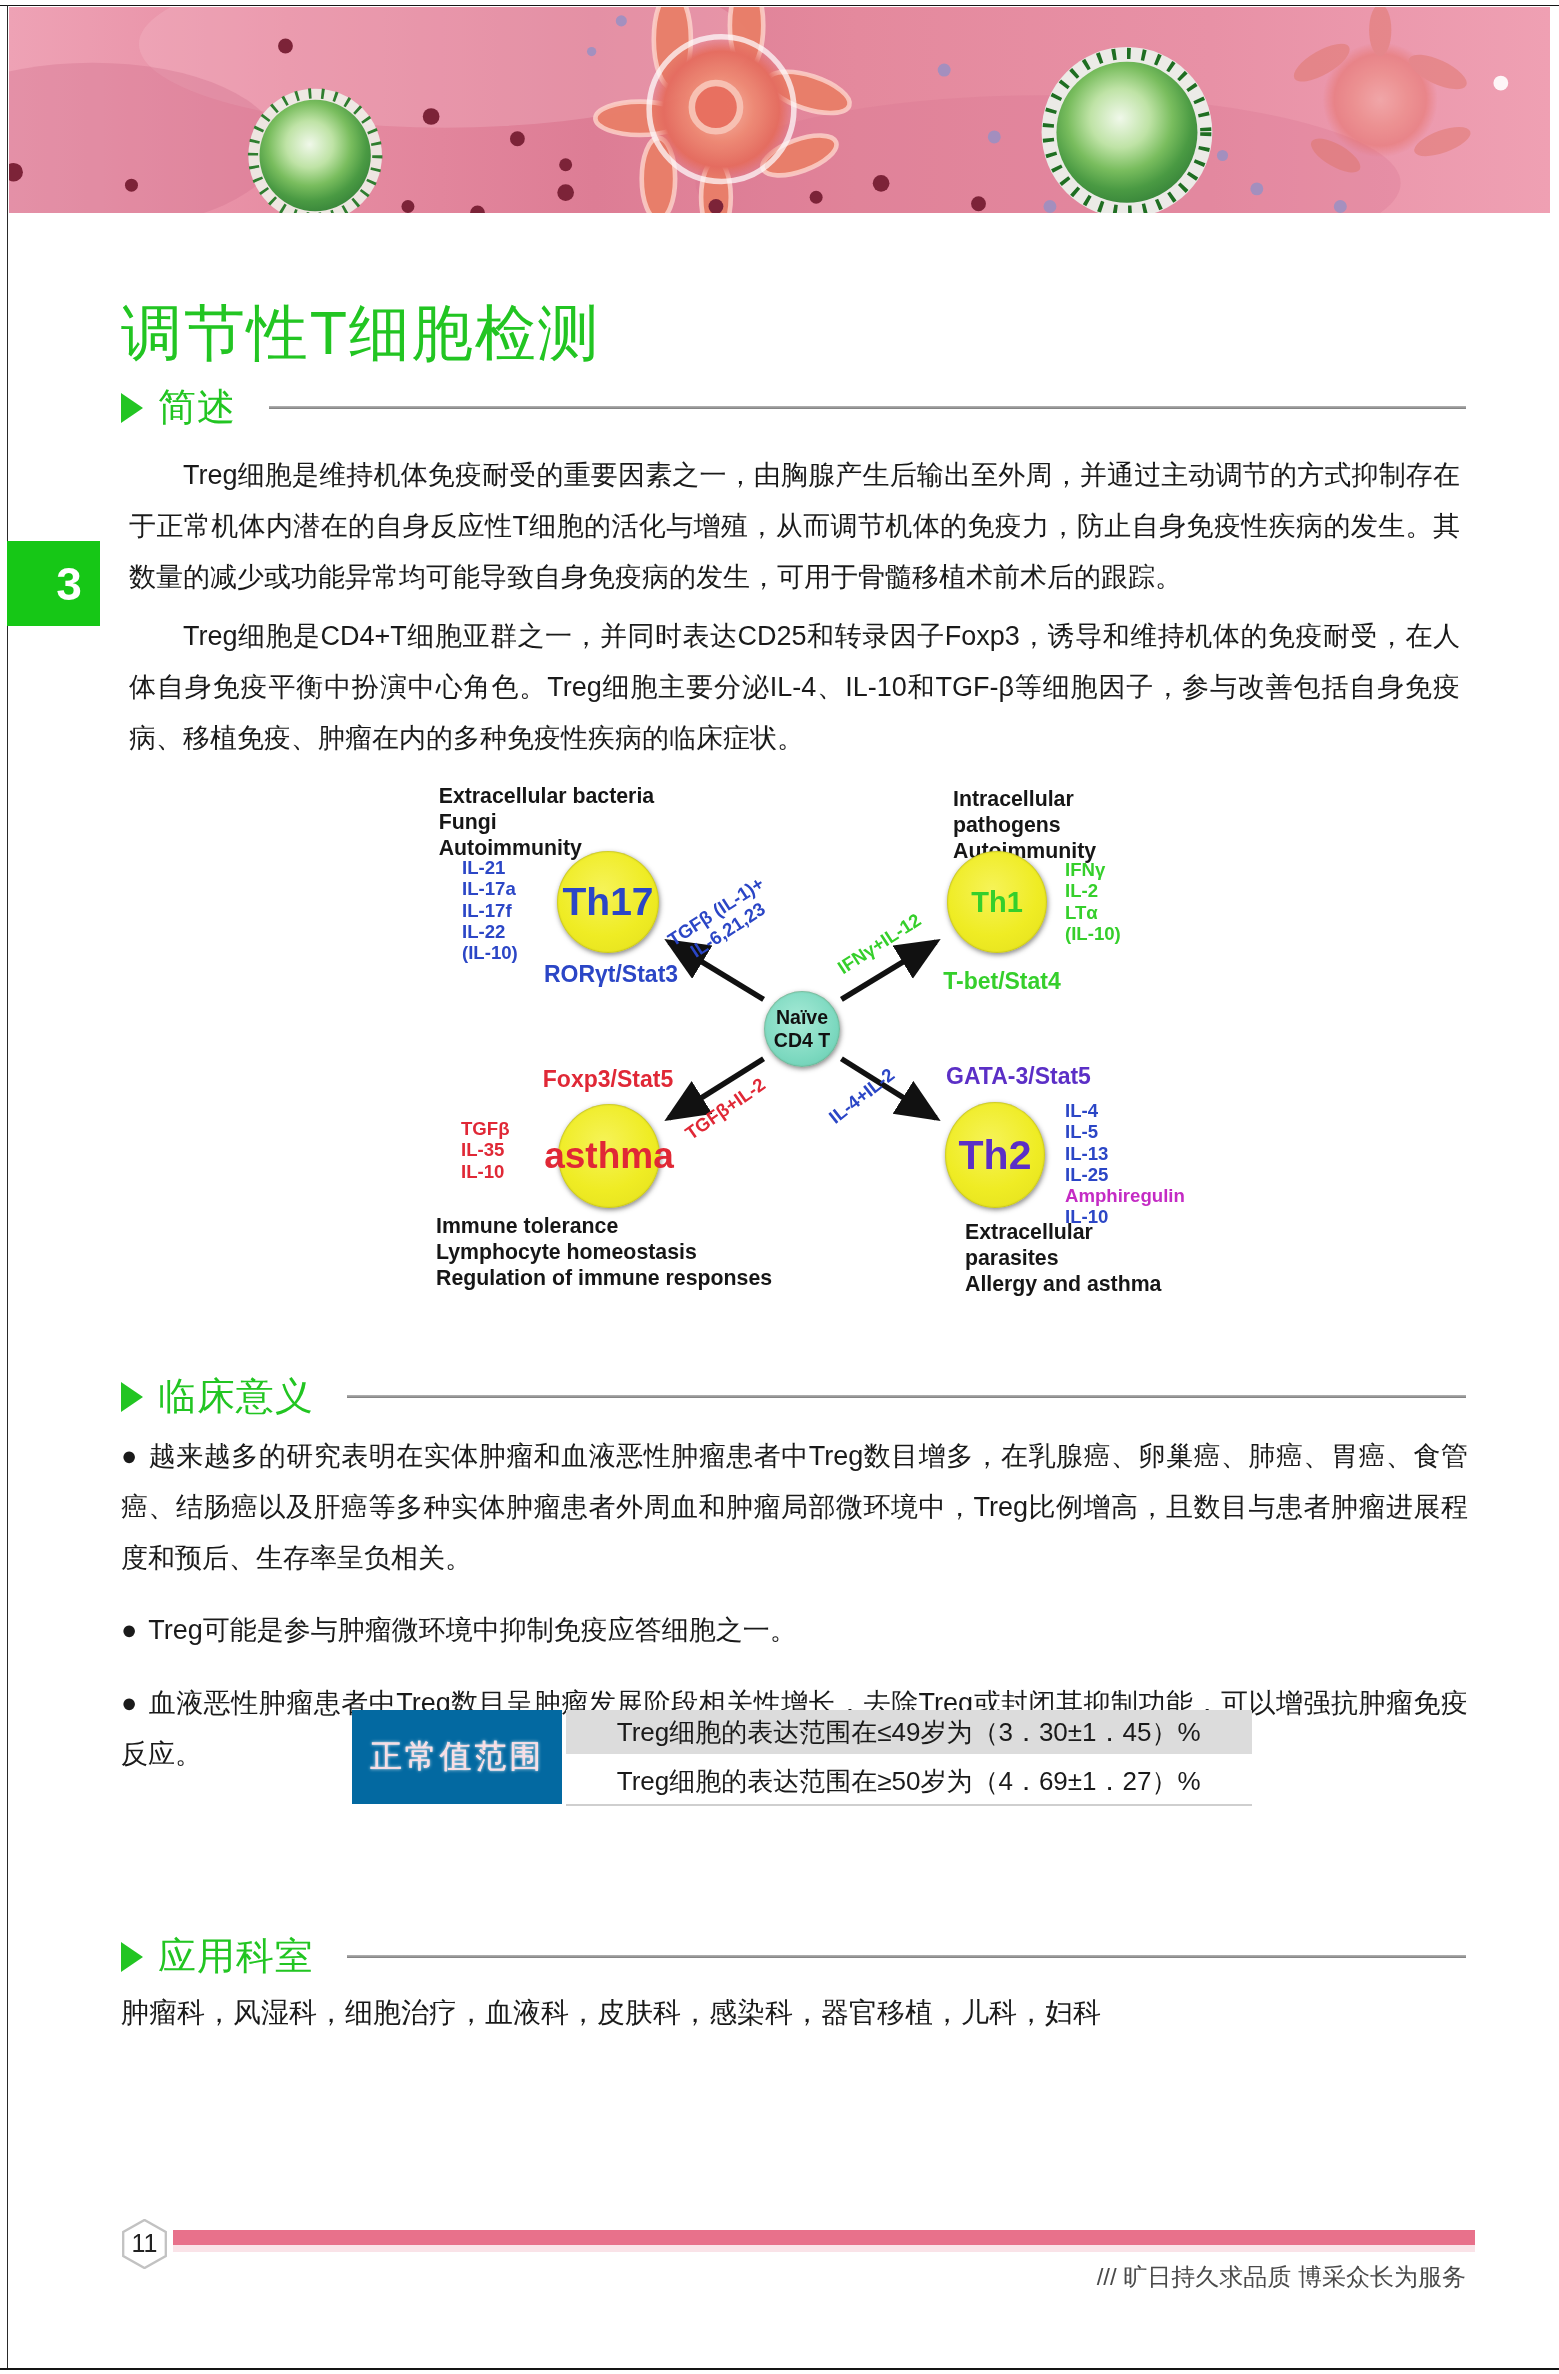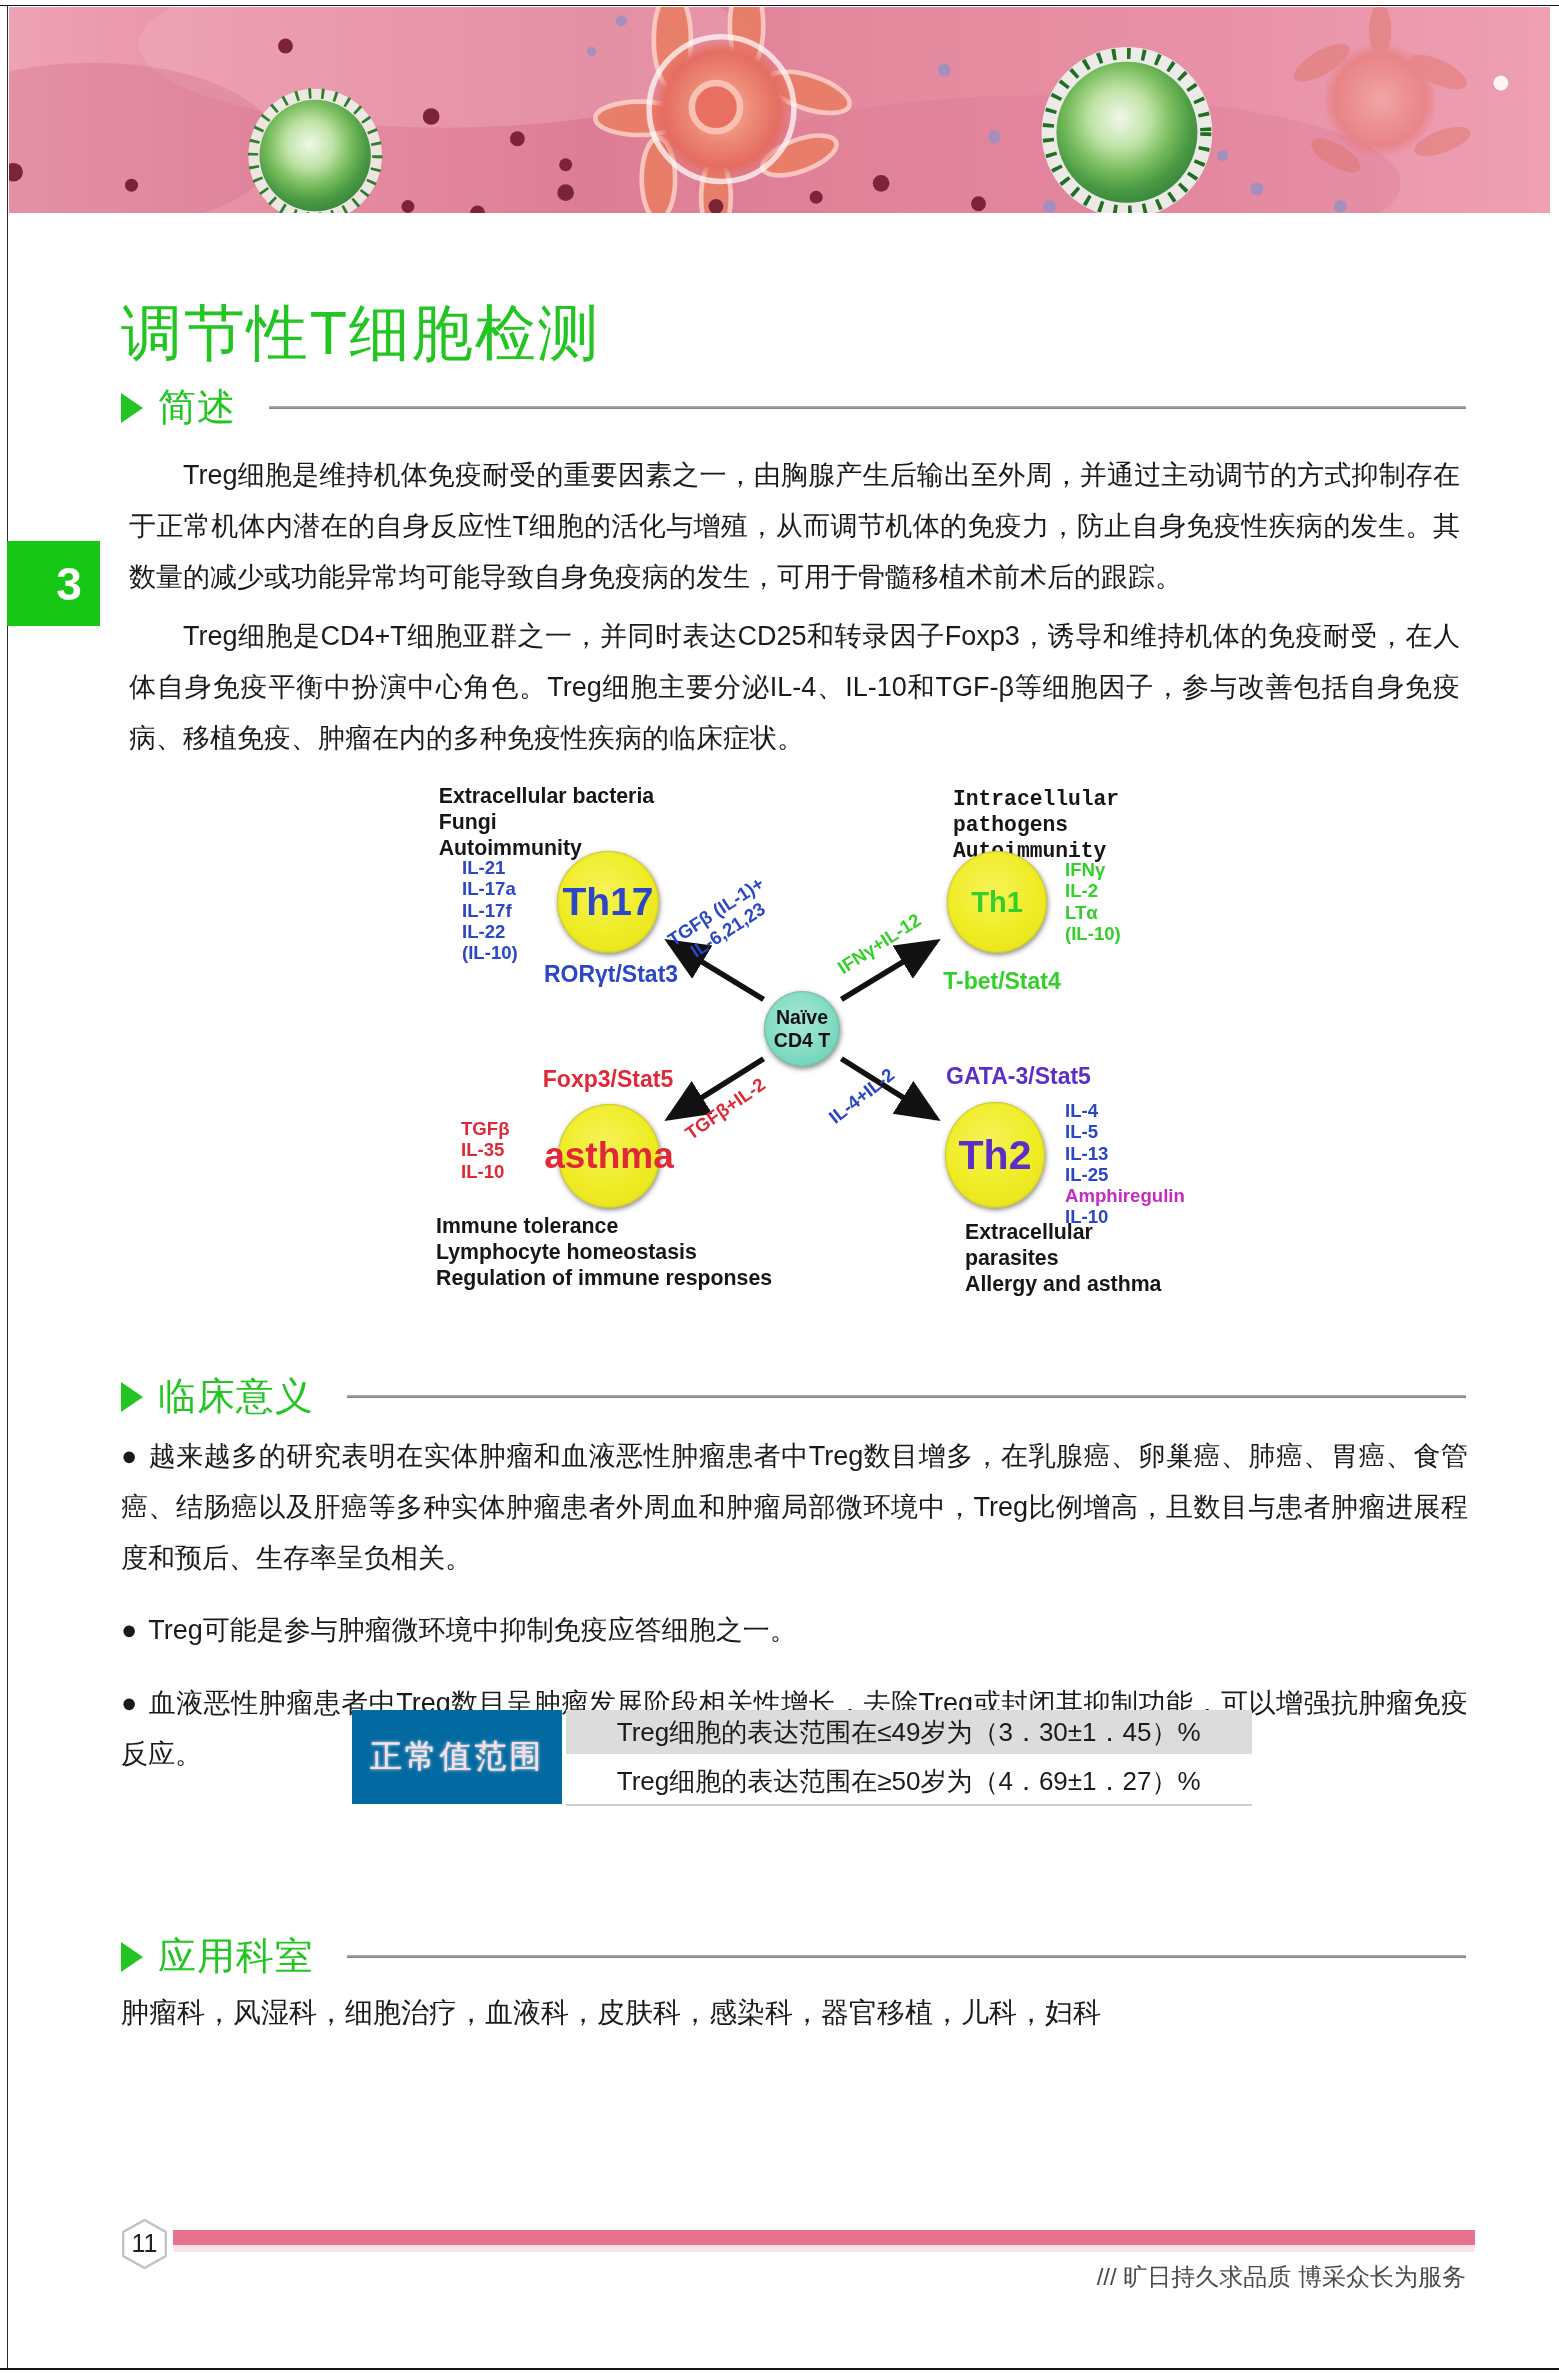--- a/index.html
+++ b/index.html
@@ -227,21 +227,21 @@
     </div>
     <div class="cell" style="left:135px;top:74px;width:102px;height:102px;">
       <span class="c-blue" style="font-size:39px;">Th17</span>
     </div>
     <div class="fig-abs tf c-blue" style="left:96px;top:184px;width:186px;">RORγt/Stat3</div>
     <div class="arrow-label c-blue" style="left:226px;top:122px;width:148px;transform:rotate(-33deg);">
       <span style="display:block;">TGFβ (IL-1)+</span>
       <span style="display:block;">IL-6,21,23</span>
     </div>
 
-    <div class="fig-abs ctx" style="left:531px;top:9.3px;font-family:Liberation Mono, monospace;">
+    <div class="fig-abs ctx" style="left:531px;top:9.3px;">
       <span>Intracellular pathogens</span>
       <span>Autoimmunity</span>
     </div>
     <div class="cell" style="left:525px;top:74px;width:100px;height:102px;">
       <span class="c-green" style="font-size:29px;">Th1</span>
     </div>
     <div class="fig-abs cyt c-green" style="left:643px;top:82px;">
       <span>IFNγ</span>
       <span>IL-2</span>
       <span>LTα</span>

